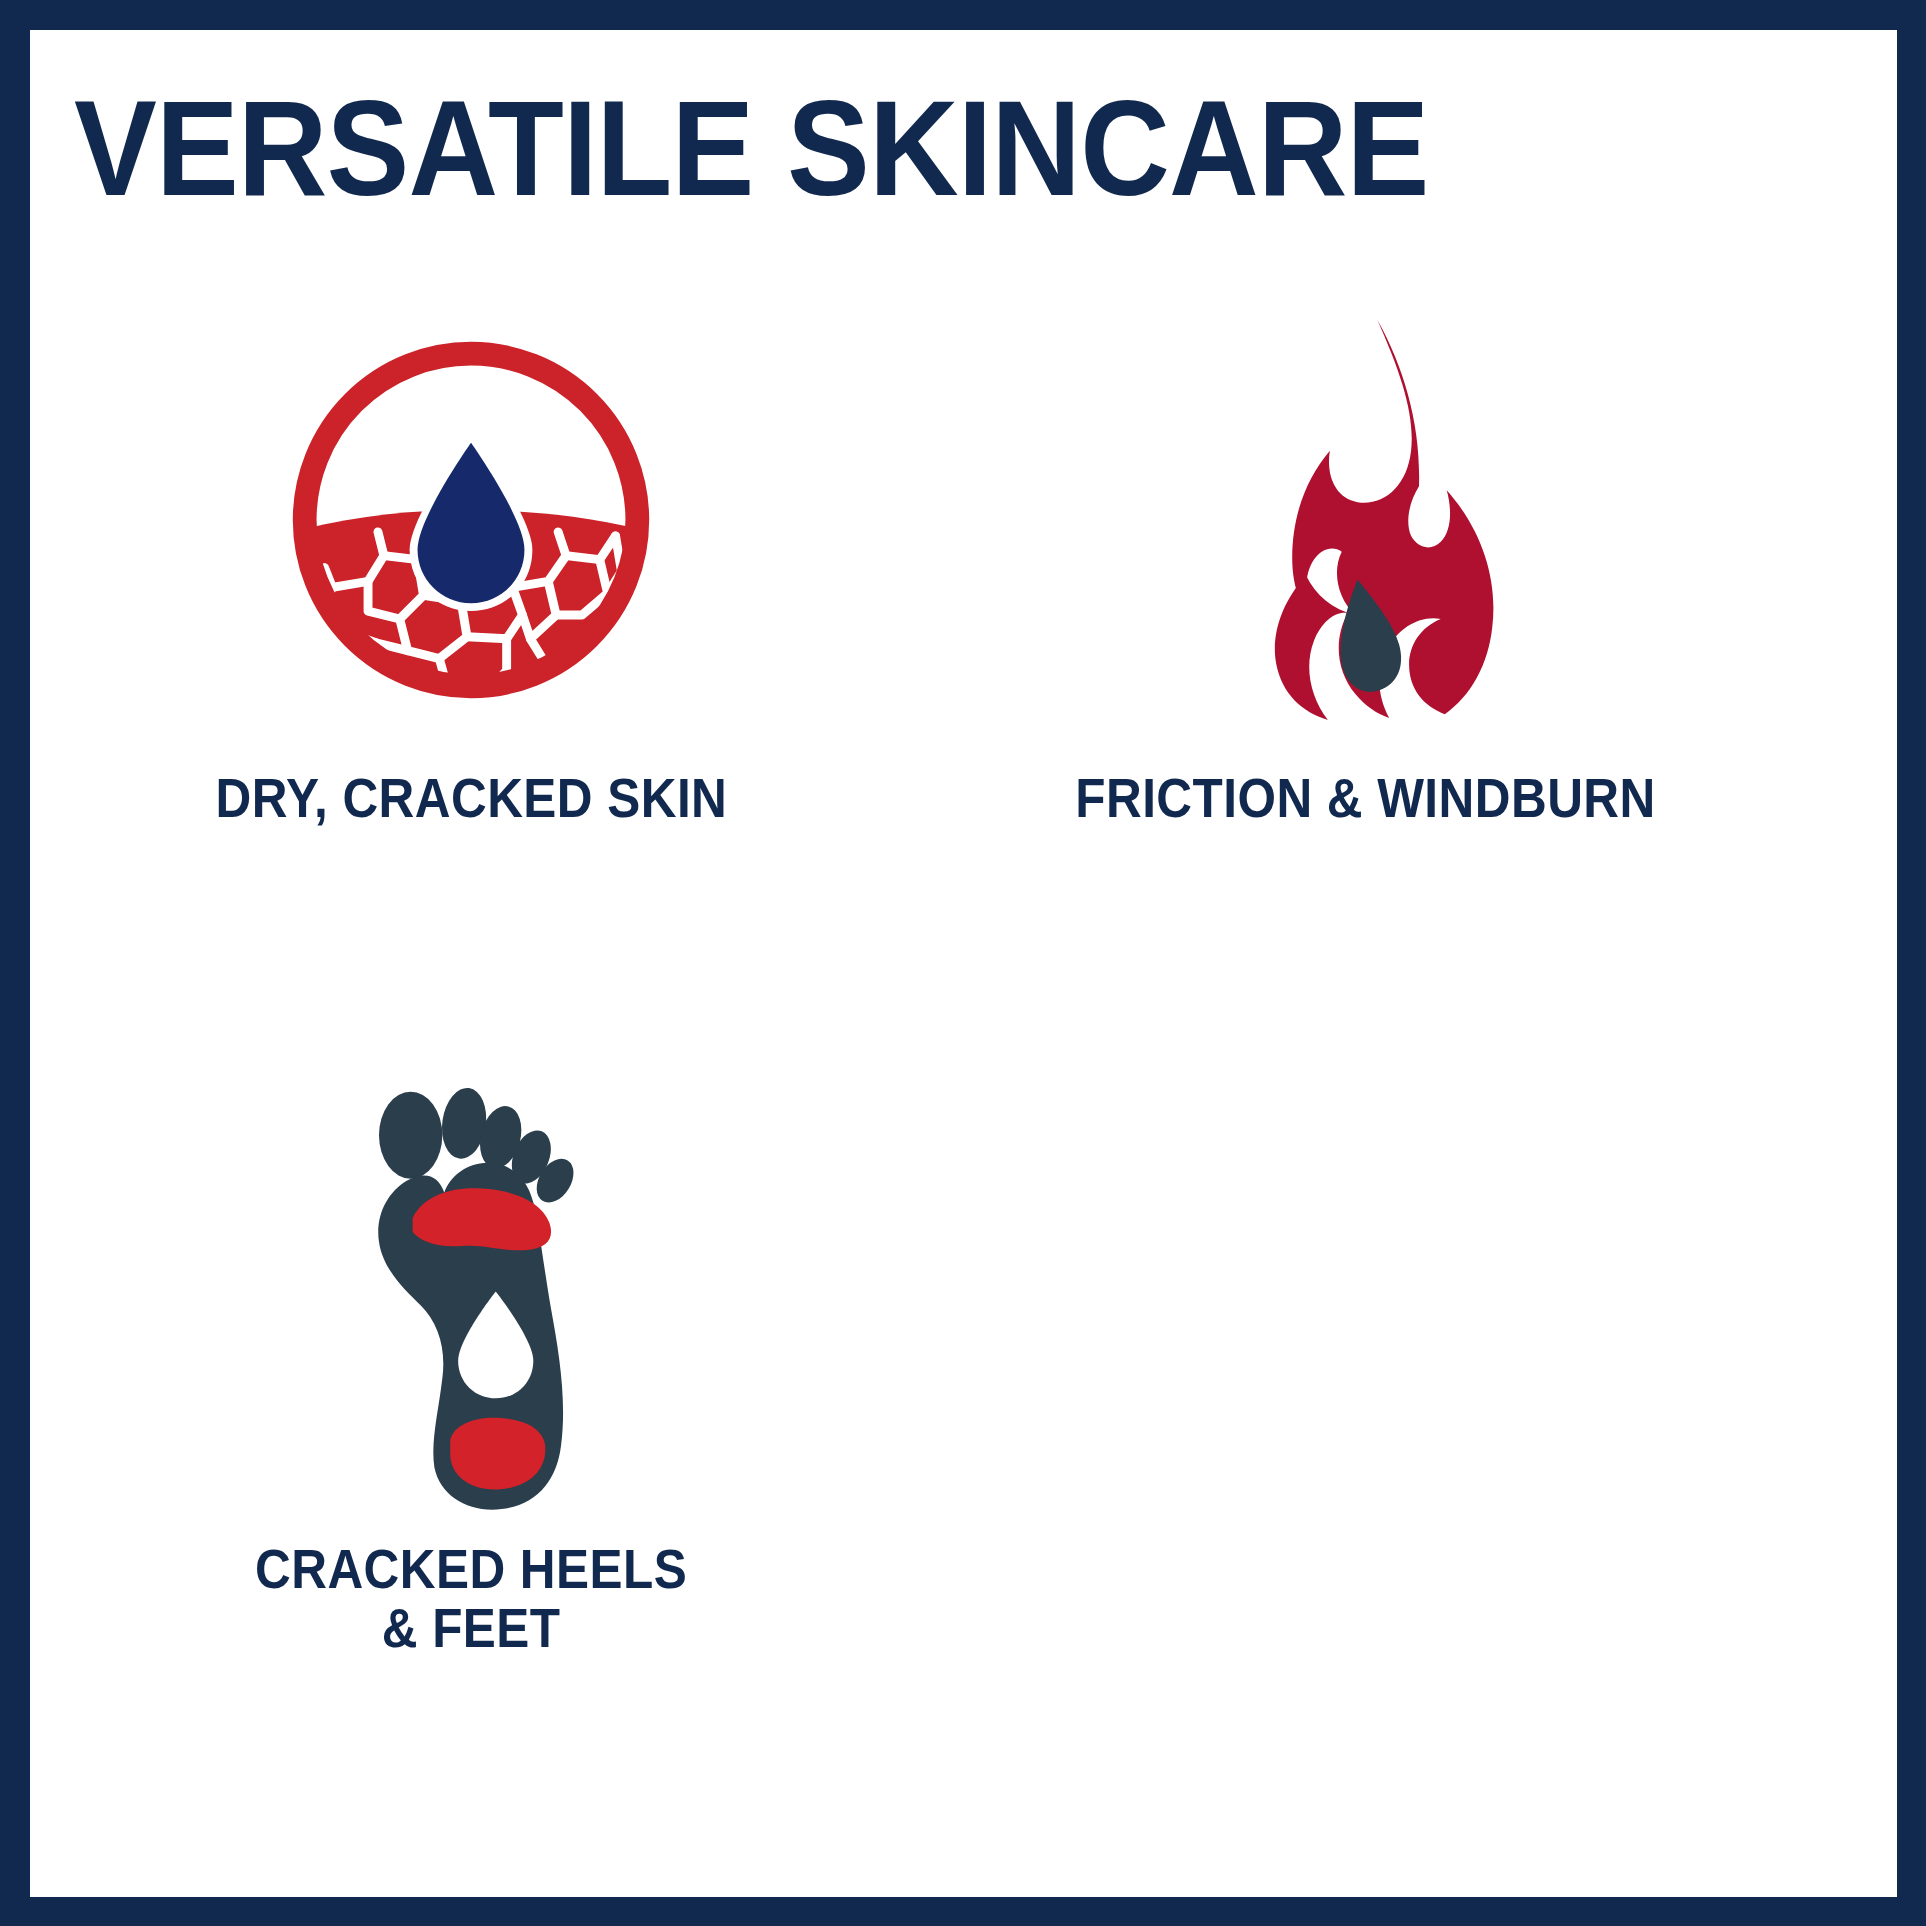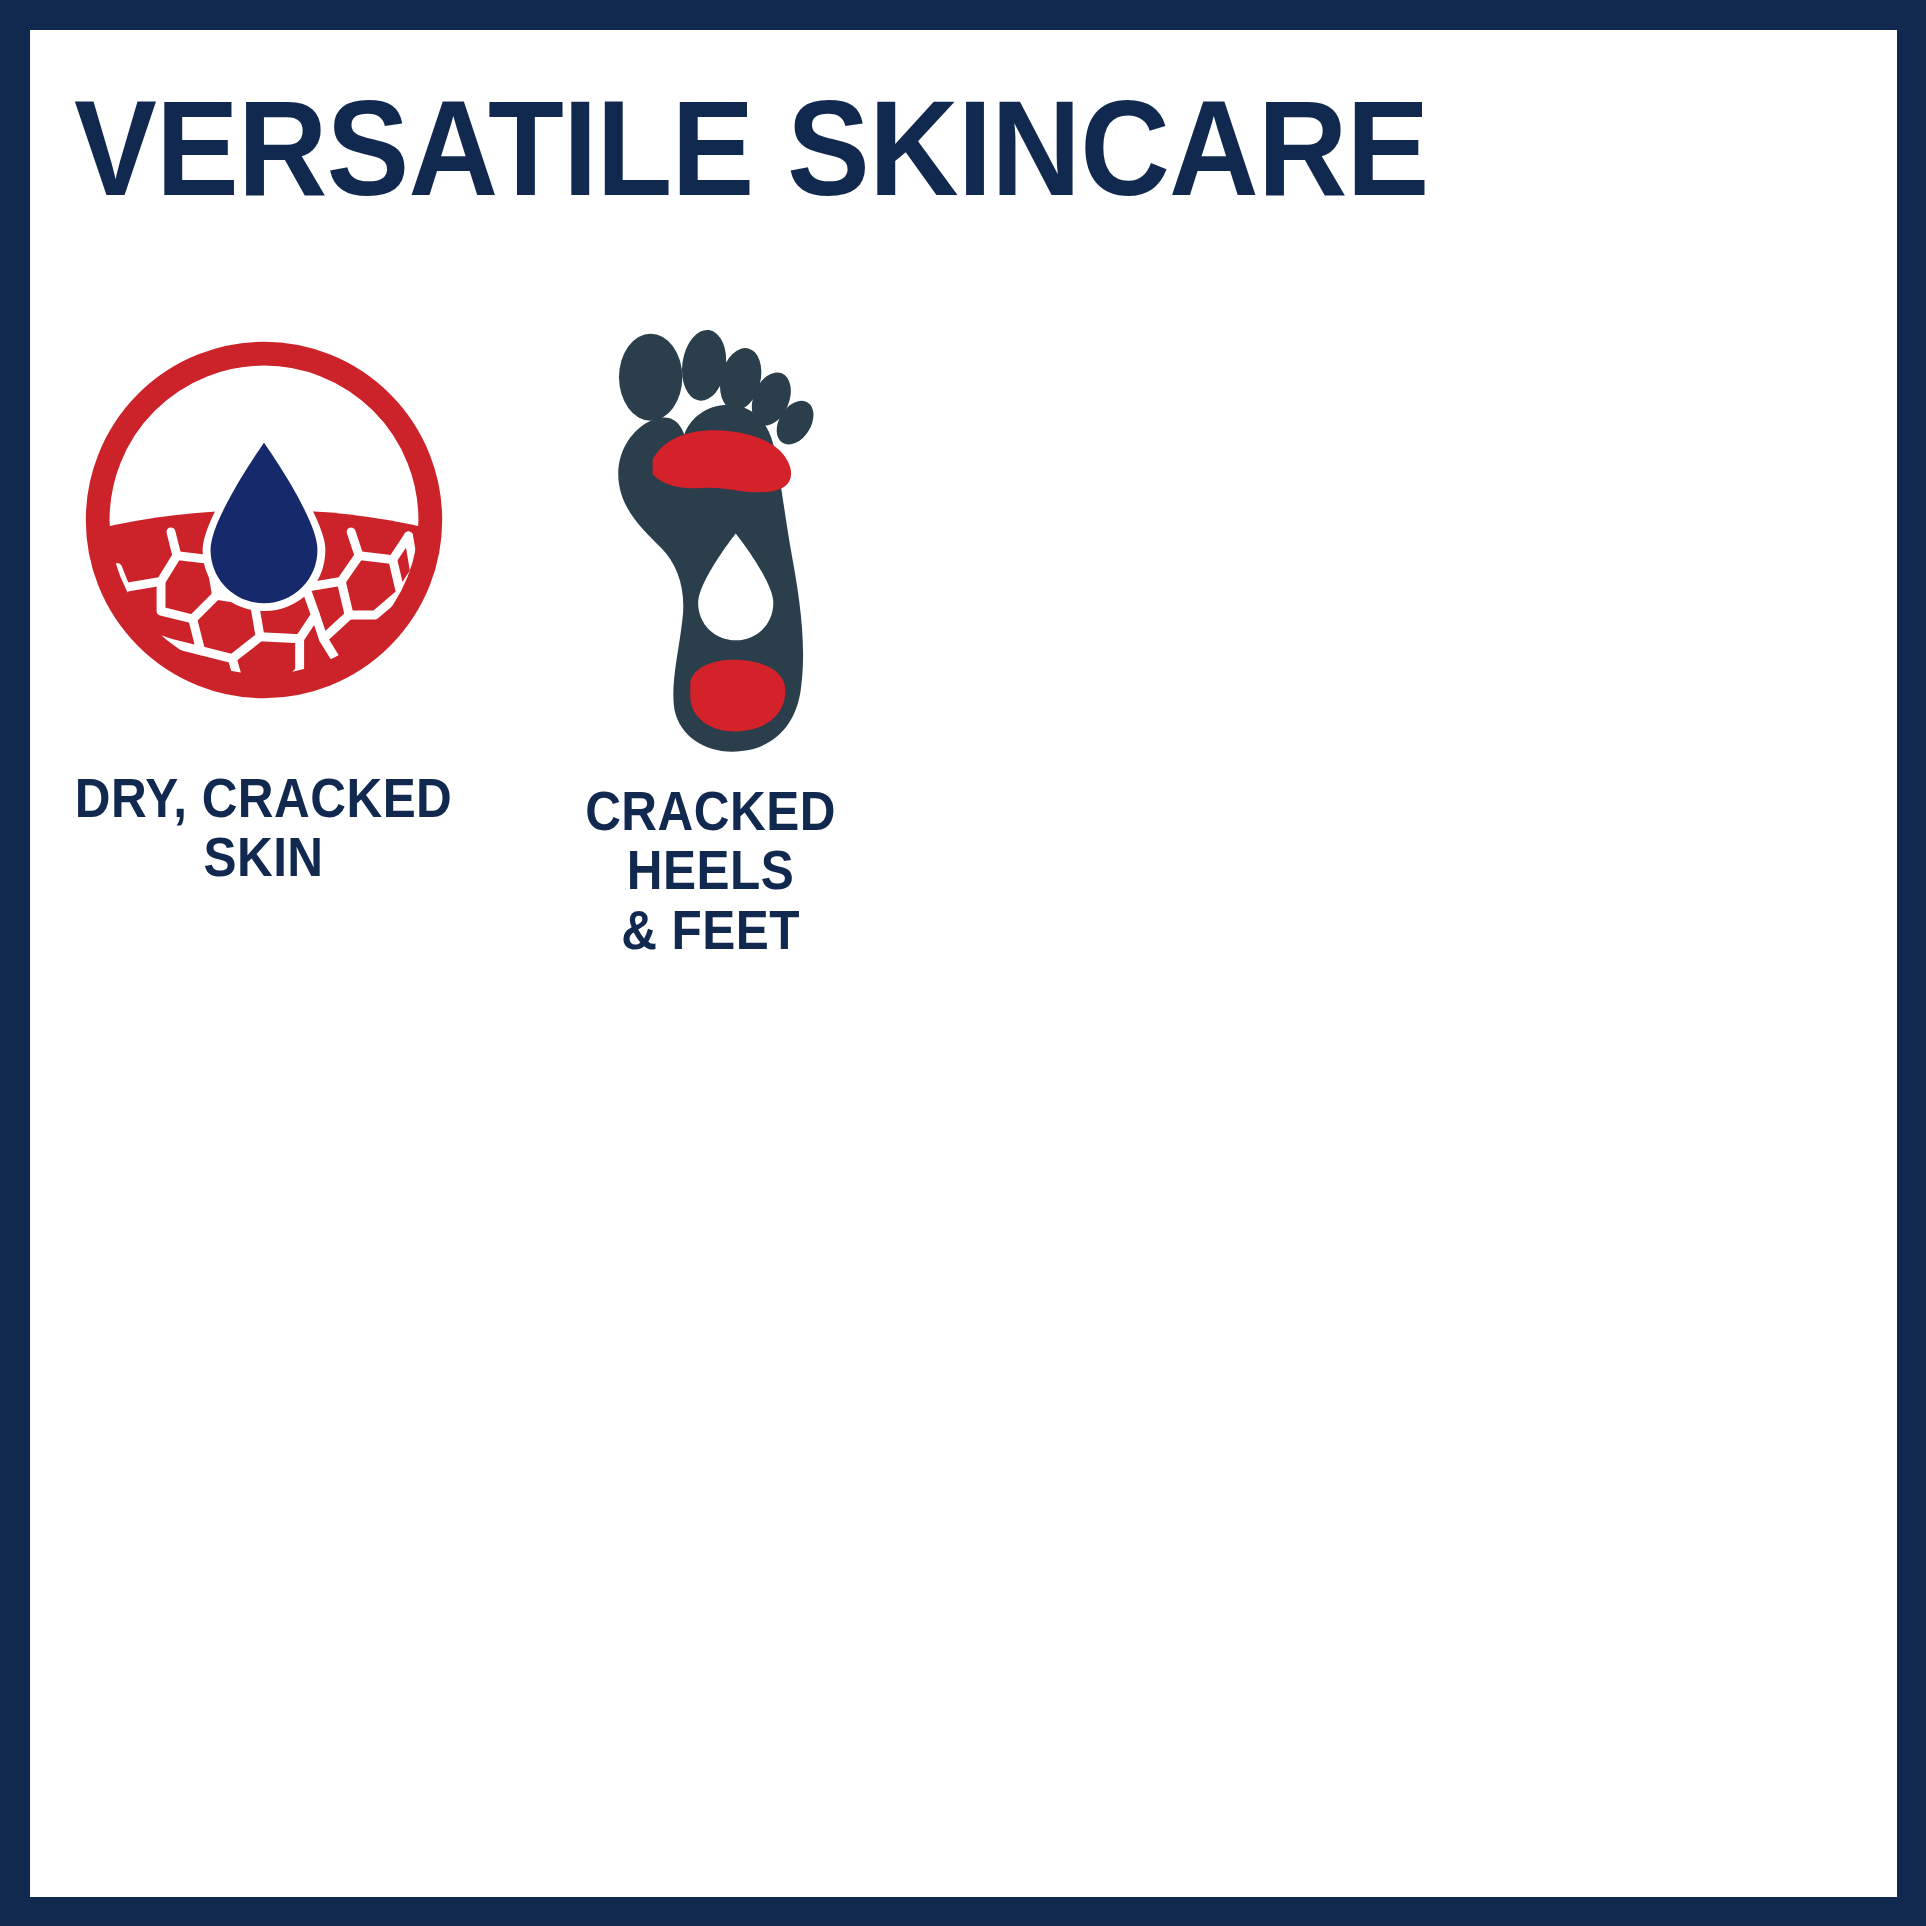--- a/index.html
+++ b/index.html
@@ -51,26 +51,26 @@
     line-height: 1.0;
     letter-spacing: -1px;
     transform: scaleX(0.92);
     transform-origin: left center;
     white-space: nowrap;
   }
 
   
   .grid {
     position: absolute;
-    left: 40px;
+    left: 24px;
     top: 297px;
     width: 1788px;
     height: 1515px;
     display: grid;
-    grid-template-columns: 1fr 1fr 1fr 1fr;
+    grid-template-columns: 1fr 1fr;
     grid-template-rows: 1fr 1fr;
   }
 
   .cell {
     position: relative;
     display: flex;
     flex-direction: column;
     align-items: center;
     justify-content: flex-start;
   }
@@ -152,20 +152,60 @@
           <circle cx="200" cy="200" r="168" fill="none" stroke="#cc2229" stroke-width="24"></circle>
 
           <path d="M 200 112 C 200 112 262 196 262 230 C 262 266 234 292 200 292 C 166 292 138 266 138 230 C 138 196 200 112 200 112 Z" fill="#ffffff"></path>
 
           <path d="M 200 122 C 200 122 254 198 254 230 C 254 260 230 284 200 284 C 170 284 146 260 146 230 C 146 198 200 122 200 122 Z" fill="#16296b"></path>
         </svg>
       </div>
       <div class="cell-label">DRY, CRACKED SKIN</div>
     </div>
 
+    <div class="cell">
+      <div class="icon-wrap">
+        <svg width="317" height="416" viewBox="0 0 320 420" aria-hidden="true">
+
+          <path d="M 172 8
+                   C 196 62 210 104 206 140
+                   C 202 176 178 196 152 192
+                   C 130 188 120 166 124 140
+                   C 100 168 86 206 86 248
+                   C 86 280 96 300 108 312
+                   C 100 292 96 268 108 250
+                   C 116 238 128 236 136 242
+                   C 126 262 132 290 150 306
+                   C 126 300 110 286 100 266
+                   C 76 292 64 326 70 356
+                   C 76 386 96 404 122 412
+                   C 104 388 98 358 108 332
+                   C 116 312 130 302 142 304
+                   C 128 330 130 362 150 386
+                   C 160 398 172 406 184 410
+                   C 172 388 170 362 182 340
+                   C 194 318 216 306 236 310
+                   C 216 318 204 336 204 356
+                   C 204 380 218 398 240 406
+                   C 266 388 284 356 288 318
+                   C 294 268 276 218 242 180
+                   C 248 202 246 222 236 232
+                   C 226 242 212 238 206 226
+                   C 200 212 204 192 214 176
+                   C 216 116 200 58 172 8 Z" fill="#b01030"></path>
+
+          <path d="M 152 270
+                   C 168 290 188 314 194 336
+                   C 200 358 192 376 174 382
+                   C 156 388 140 376 136 356
+                   C 132 332 140 300 152 270 Z" fill="#2b3e4c"></path>
+        </svg>
+      </div>
+      <div class="cell-label">FRICTION &amp; WINDBURN</div>
+    </div>
 
     <div class="cell cell-row2">
       <div class="icon-wrap">
         <svg width="248" height="455" viewBox="0 0 250 460" aria-hidden="true">
 
           <path d="M 60 122
                    C 40 134 28 158 32 184
                    C 36 212 58 232 74 248
                    C 92 266 100 292 96 322
                    C 92 356 84 386 88 412

